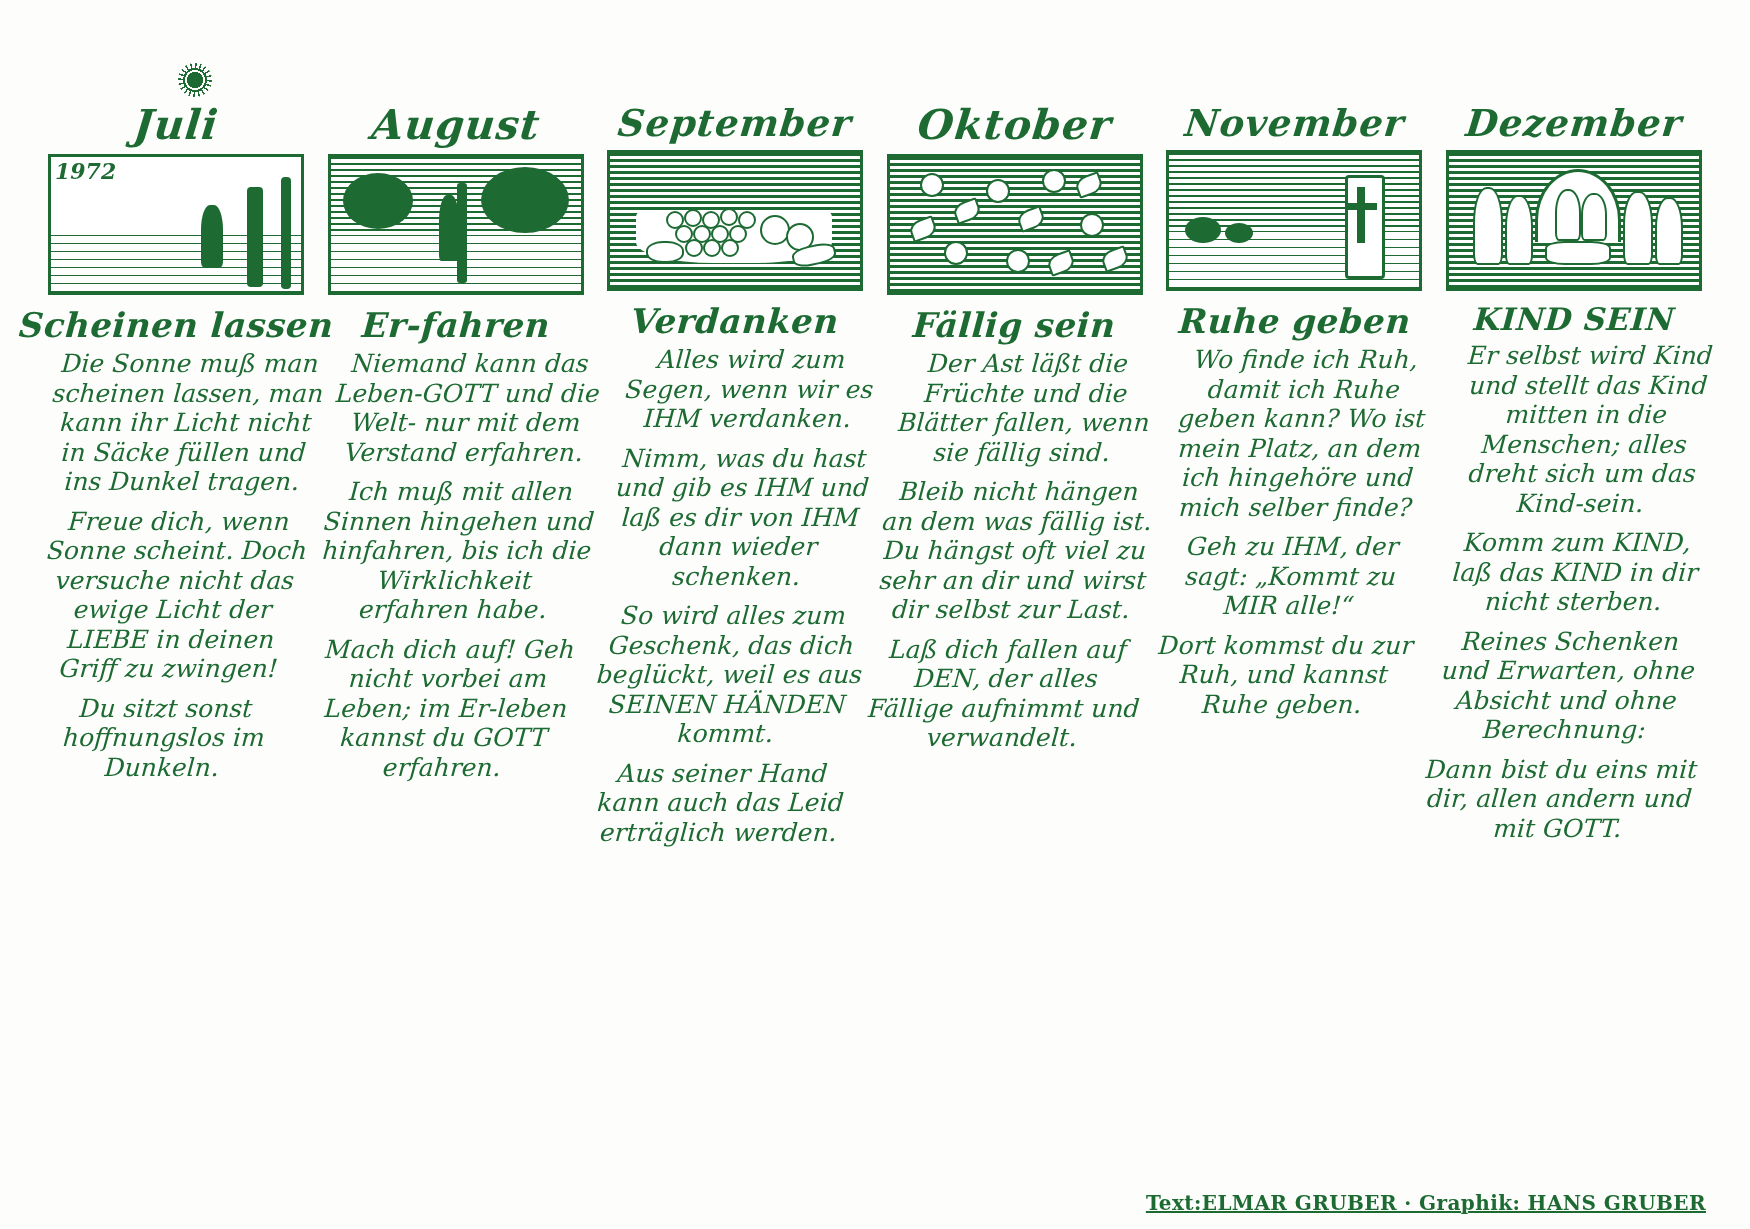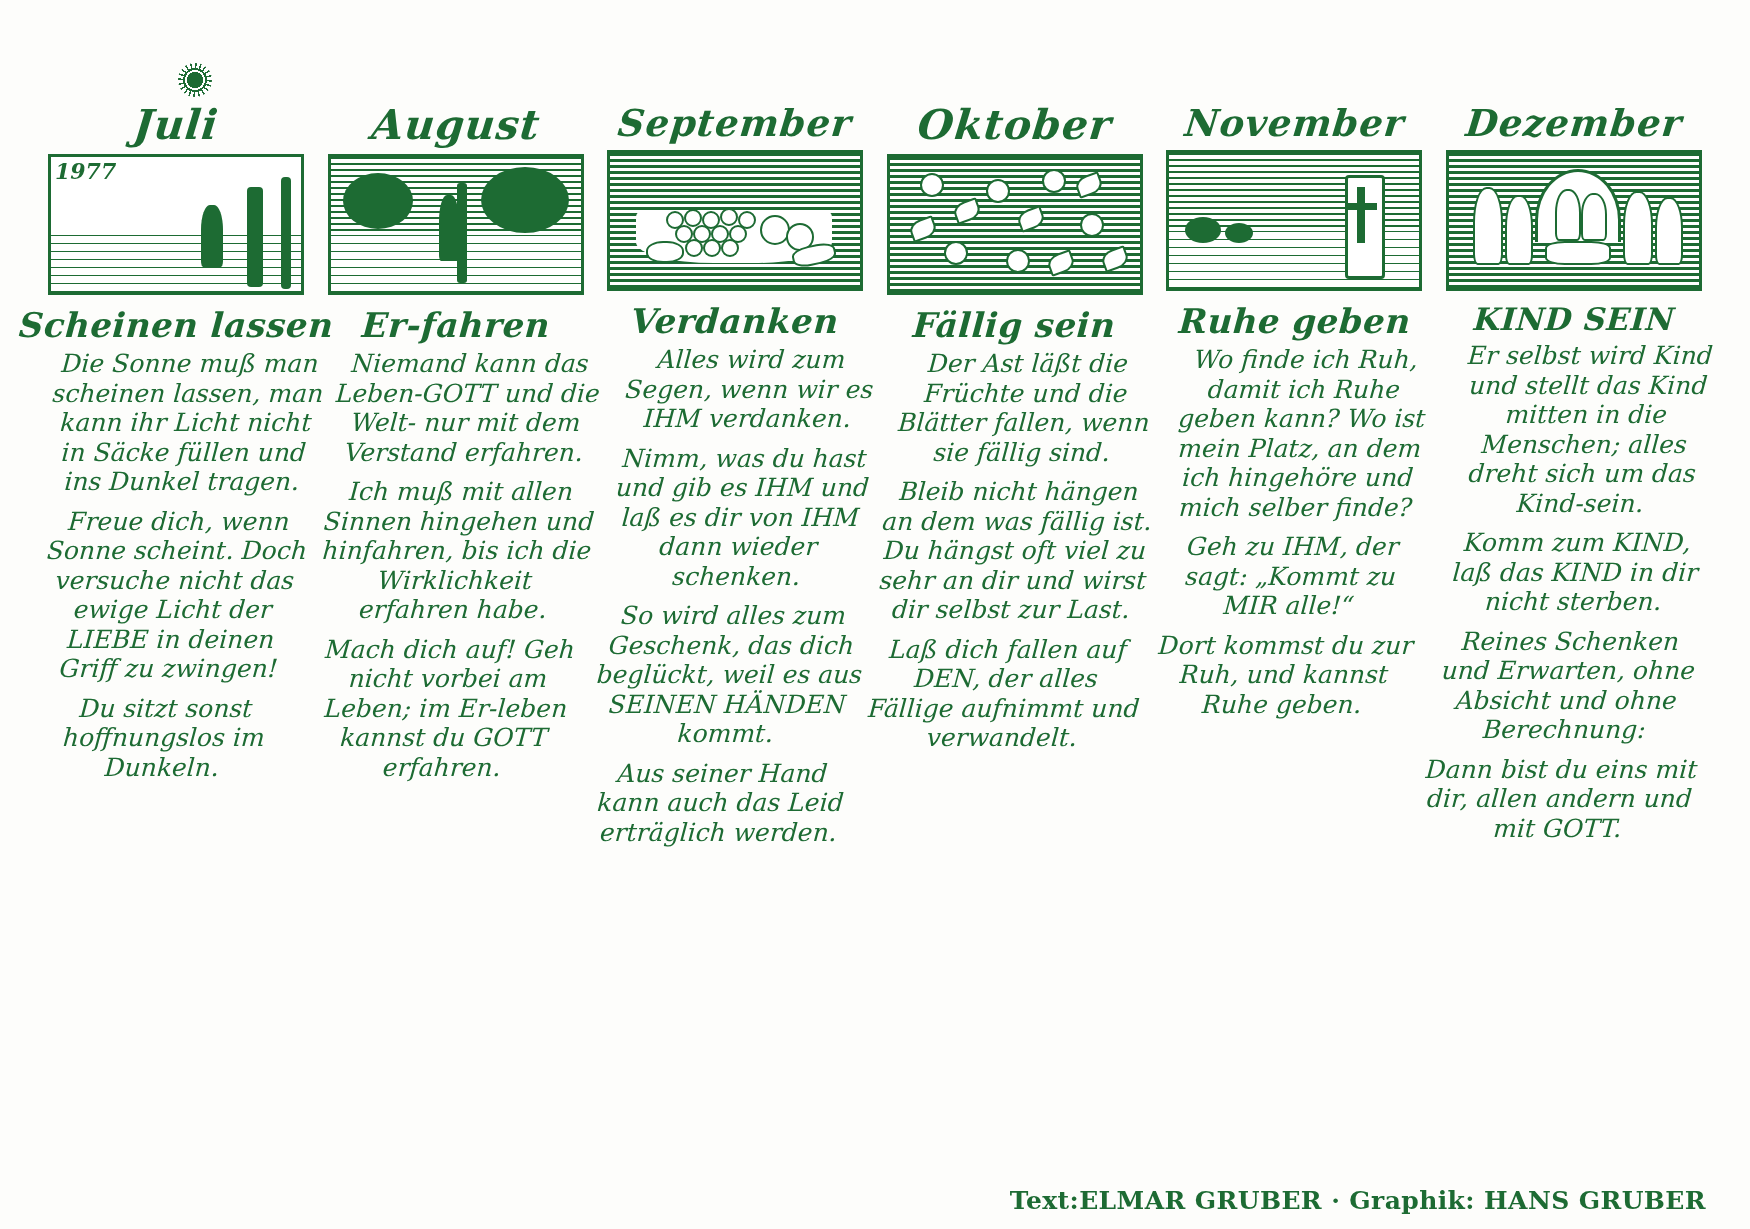--- a/index.html
+++ b/index.html
@@ -170,25 +170,26 @@
   }
   .verse p {
     margin: 0 0 10px 0;
   }
   .verse p:last-child { margin-bottom: 0; }
   .credit {
     position: absolute;
     right: 44px;
     bottom: 14px;
     font-family: "DejaVu Serif", serif;
-    font-size: 25px;
+    font-size: 20px;
     font-weight: bold;
     color: #1d6b33;
     letter-spacing: 0.4px;
     white-space: nowrap;
+    text-decoration: underline;
   }
   .sunflower {
     position: absolute;
     right: 6px;
     top: -42px;
     width: 34px;
     height: 34px;
     border-radius: 50%;
     background:
       radial-gradient(circle at 50% 50%, #1d6b33 0 8px, #ffffff 8px 10px, #1d6b33 10px 12px, transparent 12px),
@@ -234,21 +235,21 @@
       <div class="title-wrap">
         <div class="month-title">Juli</div>
         <div class="sunflower"></div>
       </div>
       <div class="woodcut">
         <div class="sunrays"></div>
         <div class="ground lines"></div>
         <div class="figure" style="left:150px; top:48px; width:22px; height:62px;"></div>
         <div class="figure" style="left:196px; top:30px; width:16px; height:100px; border-radius:4px;"></div>
         <div class="figure" style="left:230px; top:20px; width:10px; height:112px; border-radius:4px;"></div>
-        <div class="yearstack">1977</div>
+        <div class="yearstack">1972</div>
       </div>
       <div class="headline">Scheinen lassen</div>
       <div class="verse">
         <p>Die Sonne muß man scheinen lassen, man kann ihr Licht nicht in Säcke füllen und ins Dunkel tragen.</p>
         <p>Freue dich, wenn Sonne scheint. Doch versuche nicht das ewige Licht der LIEBE in deinen Griff zu zwingen!</p>
         <p>Du sitzt sonst hoffnungslos im Dunkeln.</p>
       </div>
     </div>
 
     <div class="col">

